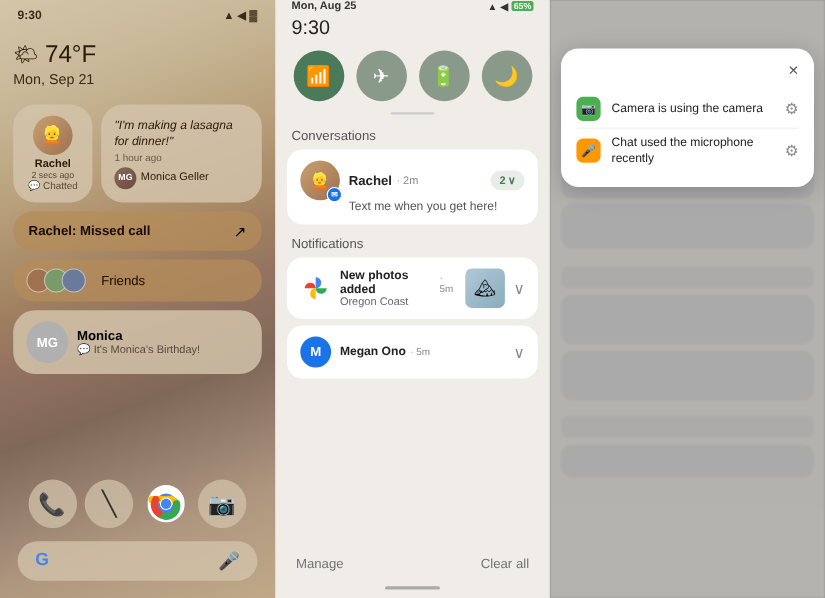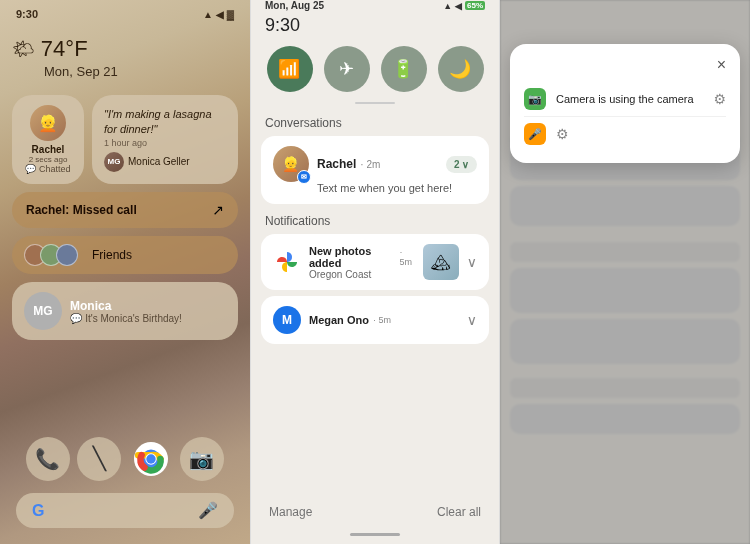--- a/index.html
+++ b/index.html
@@ -76,21 +76,20 @@
       color: #2a1a08;
     }
     .weather-emoji {
       font-size: 18px;
     }
     .weather-date {
       font-size: 13px;
       color: #3a2a18;
       font-weight: 400;
       margin-top: 2px;
-      margin-left: 32px;
     }
 
     
     .widgets-area {
       margin-top: 12px;
       display: flex;
       flex-direction: column;
       gap: 8px;
     }
 
@@ -250,21 +249,21 @@
       color: white;
       flex-shrink: 0;
     }
     .monica-info {
       display: flex;
       flex-direction: column;
     }
     .monica-name-label {
       font-size: 12px;
       font-weight: 600;
-      color: #ffffff;
+      color: #000000;
     }
     .monica-sub-label {
       font-size: 10px;
       color: #5a4a38;
     }
 
     
     .dock-spacer { flex: 1; }
     .dock {
       display: flex;
@@ -839,16 +838,17 @@
     </div>
 
     <div class="perm-item">
       <div class="perm-dot-green">📷</div>
       <span class="perm-text">Camera is using the camera</span>
       <span class="perm-gear">⚙</span>
     </div>
 
     <div class="perm-item">
       <div class="perm-dot-orange">🎤</div>
+      <span class="perm-text">Chat used the microphone recently</span>
       <span class="perm-gear">⚙</span>
     </div>
   </div>
 </div>
 
 </body></html>

